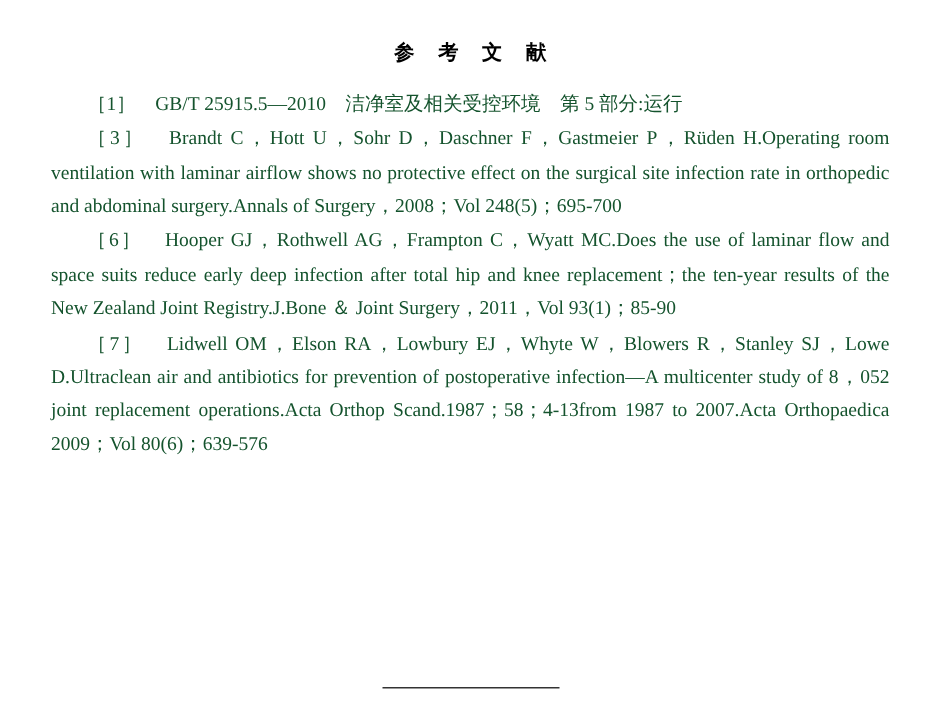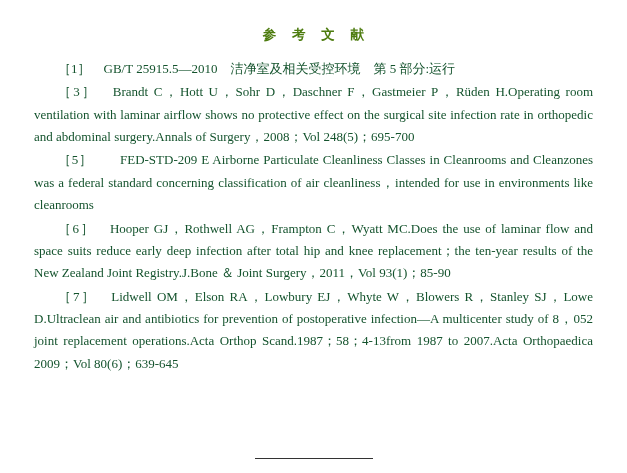--- a/index.html
+++ b/index.html
@@ -20,21 +20,21 @@
     height: 473px;
     box-sizing: border-box;
     padding: 22px 34px 0 34px;
   }
   .doc-title {
     text-align: center;
     font-family: "Liberation Sans", sans-serif;
     font-weight: bold;
     font-size: 13.5px;
     letter-spacing: 6px;
-    color: #4d7c0f;
+    color: #000000;
     margin: 4px 0 14px 0;
     padding-left: 6px;
   }
   .ref-list {
     margin: 0;
     padding: 0;
   }
   .ref {
     font-size: 13px;
     line-height: 1.72;
@@ -67,23 +67,22 @@
   <div class="doc-title">参 考 文 献</div>
 
   <div class="ref-list">
 
     <p class="ref"><span class="num">［1］</span><span>　GB/T 25915.5—2010　洁净室及相关受控环境　第 5 部分:运行</span></p>
 
 
     <p class="ref"><span class="num">［3］</span><span>　Brandt C，Hott U，Sohr D，Daschner F，Gastmeier P，Rüden H.Operating room ventilation with laminar airflow shows no protective effect on the surgical site infection rate in orthopedic and abdominal surgery.Annals of Surgery，2008；Vol 248(5)；695-700</span></p>
 
 
-    <p class="ref"><span class="num">［5］</span><span>　　FED-STD-209 E Airborne Particulate Cleanliness Classes in Cleanrooms and Cleanzones was a federal standard concerning classification of air cleanliness，intended for use in environments like cleanrooms</span></p>
 
     <p class="ref"><span class="num">［6］</span><span>　Hooper GJ，Rothwell AG，Frampton C，Wyatt MC.Does the use of laminar flow and space suits reduce early deep infection after total hip and knee replacement；the ten-year results of the New Zealand Joint Registry.J.Bone ＆ Joint Surgery，2011，Vol 93(1)；85-90</span></p>
 
-    <p class="ref"><span class="num">［7］</span><span>　Lidwell OM，Elson RA，Lowbury EJ，Whyte W，Blowers R，Stanley SJ，Lowe D.Ultraclean air and antibiotics for prevention of postoperative infection—A multicenter study of 8，052 joint replacement operations.Acta Orthop Scand.1987；58；4-13from 1987 to 2007.Acta Orthopaedica 2009；Vol 80(6)；639-645</span></p>
+    <p class="ref"><span class="num">［7］</span><span>　Lidwell OM，Elson RA，Lowbury EJ，Whyte W，Blowers R，Stanley SJ，Lowe D.Ultraclean air and antibiotics for prevention of postoperative infection—A multicenter study of 8，052 joint replacement operations.Acta Orthop Scand.1987；58；4-13from 1987 to 2007.Acta Orthopaedica 2009；Vol 80(6)；639-576</span></p>
 
   </div>
 
   <div class="rule"></div>
 
 </div>
 
 </body></html>

